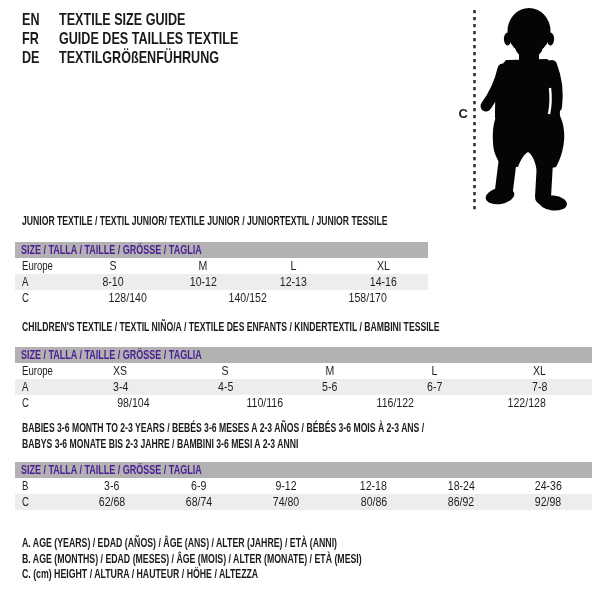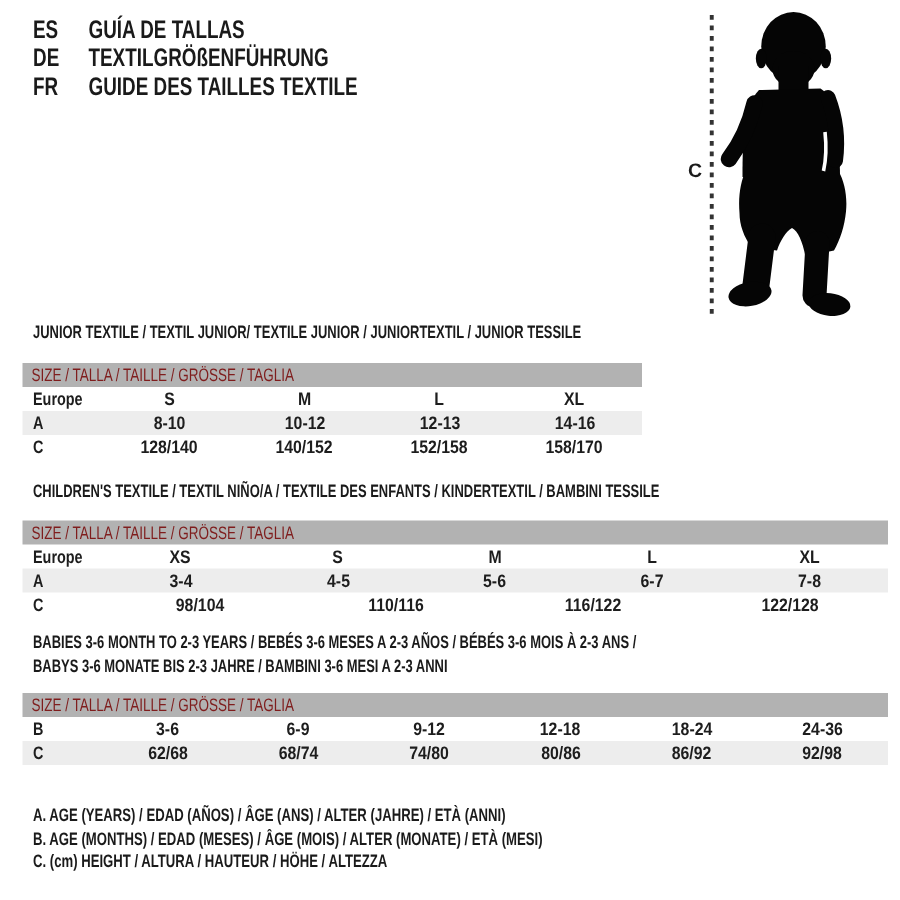--- a/index.html
+++ b/index.html
@@ -24,22 +24,22 @@
 
   
   .figure-svg{position:absolute;left:440px;top:0;width:160px;height:220px;}
   .measure-label{position:absolute;left:452px;top:106px;width:16px;text-align:right;
     font-size:13px;font-weight:700;line-height:15px;}
 
   
   .tbl-title{position:absolute;font-size:12px;font-weight:700;line-height:15.5px;white-space:nowrap;}
   .tbl{position:absolute;}
   .tbl-bar{height:16px;line-height:16.5px;background:#b2b2b2;padding-left:6px;
-    font-size:12px;font-weight:400;color:#7f1d1d;}
-  .tbl-row{display:flex;height:16px;line-height:16.5px;font-size:12px;font-weight:700;color:#1d1d1d;}
+    font-size:12px;font-weight:700;color:#4c1d95;}
+  .tbl-row{display:flex;height:16px;line-height:16.5px;font-size:12px;font-weight:400;color:#1d1d1d;}
   .tbl-row.shaded{background:#ededed;}
   .cell-label{width:53px;padding-left:7px;box-sizing:border-box;}
   .cell{flex:1;text-align:center;}
 
   #title-1{left:22px;top:214px;text-decoration:underline;}
   #table-1{left:15px;top:242px;width:413px;}
   #title-2{left:22px;top:320px;}
   #table-2{left:15px;top:347px;width:577px;}
   #title-3{left:22px;top:421px;}
   #table-3{left:15px;top:462px;width:577px;}
@@ -48,30 +48,30 @@
   .notes{position:absolute;left:22px;top:536px;}
   .note-line{height:15.5px;line-height:15.5px;font-size:12px;font-weight:700;white-space:nowrap;}
 </style>
 </head>
 <body>
 
 <div class="page">
 
   <div class="lang-header" id="lang-header">
       <div class="lang-row">
-        <span class="lang-code"><span class="cx cx-lang">ES</span></span>
-        <span class="lang-label"><span class="cx cx-lang">GUÍA DE TALLAS</span></span>
+        <span class="lang-code"><span class="cx cx-lang">EN</span></span>
+        <span class="lang-label"><span class="cx cx-lang">TEXTILE SIZE GUIDE</span></span>
+      </div>
+      <div class="lang-row">
+        <span class="lang-code"><span class="cx cx-lang">FR</span></span>
+        <span class="lang-label"><span class="cx cx-lang">GUIDE DES TAILLES TEXTILE</span></span>
       </div>
       <div class="lang-row">
         <span class="lang-code"><span class="cx cx-lang">DE</span></span>
         <span class="lang-label"><span class="cx cx-lang">TEXTILGRÖßENFÜHRUNG</span></span>
-      </div>
-      <div class="lang-row">
-        <span class="lang-code"><span class="cx cx-lang">FR</span></span>
-        <span class="lang-label"><span class="cx cx-lang">GUIDE DES TAILLES TEXTILE</span></span>
       </div>
     </div>
 
   <svg class="figure-svg" viewBox="0 0 160 220" xmlns="http://www.w3.org/2000/svg">
     <line x1="34.5" y1="10" x2="34.5" y2="212" stroke="#333" stroke-width="2.6" stroke-dasharray="3.2 3.8"></line>
     <g fill="#050505">
       <ellipse cx="89" cy="31" rx="21.5" ry="23"></ellipse>
       <ellipse cx="89" cy="46" rx="14" ry="12"></ellipse>
       <ellipse cx="67.5" cy="39" rx="3.6" ry="6.5"></ellipse>
       <ellipse cx="110.5" cy="39" rx="3.6" ry="6.5"></ellipse>
@@ -105,21 +105,20 @@
         <span class="cell-label"><span class="cx cx-label">A</span></span>
         <span class="cell"><span class="cx cx-cell">8-10</span></span>
         <span class="cell"><span class="cx cx-cell">10-12</span></span>
         <span class="cell"><span class="cx cx-cell">12-13</span></span>
         <span class="cell"><span class="cx cx-cell">14-16</span></span>
       </div>
       <div class="tbl-row">
         <span class="cell-label"><span class="cx cx-label">C</span></span>
         <span class="cell"><span class="cx cx-cell">128/140</span></span>
         <span class="cell"><span class="cx cx-cell">140/152</span></span>
-        <span class="cell"><span class="cx cx-cell">152/158</span></span>
         <span class="cell"><span class="cx cx-cell">158/170</span></span>
       </div>
     </div>
 
   <div class="tbl-title" id="title-2">
       <div><span class="cx cx-title">CHILDREN'S TEXTILE / TEXTIL NIÑO/A / TEXTILE DES ENFANTS / KINDERTEXTIL / BAMBINI TESSILE</span></div>
     </div>
   <div class="tbl" id="table-2">
       <div class="tbl-bar"><span class="cx cx-bar">SIZE / TALLA / TAILLE / GRÖSSE / TAGLIA</span></div>
       <div class="tbl-row">

